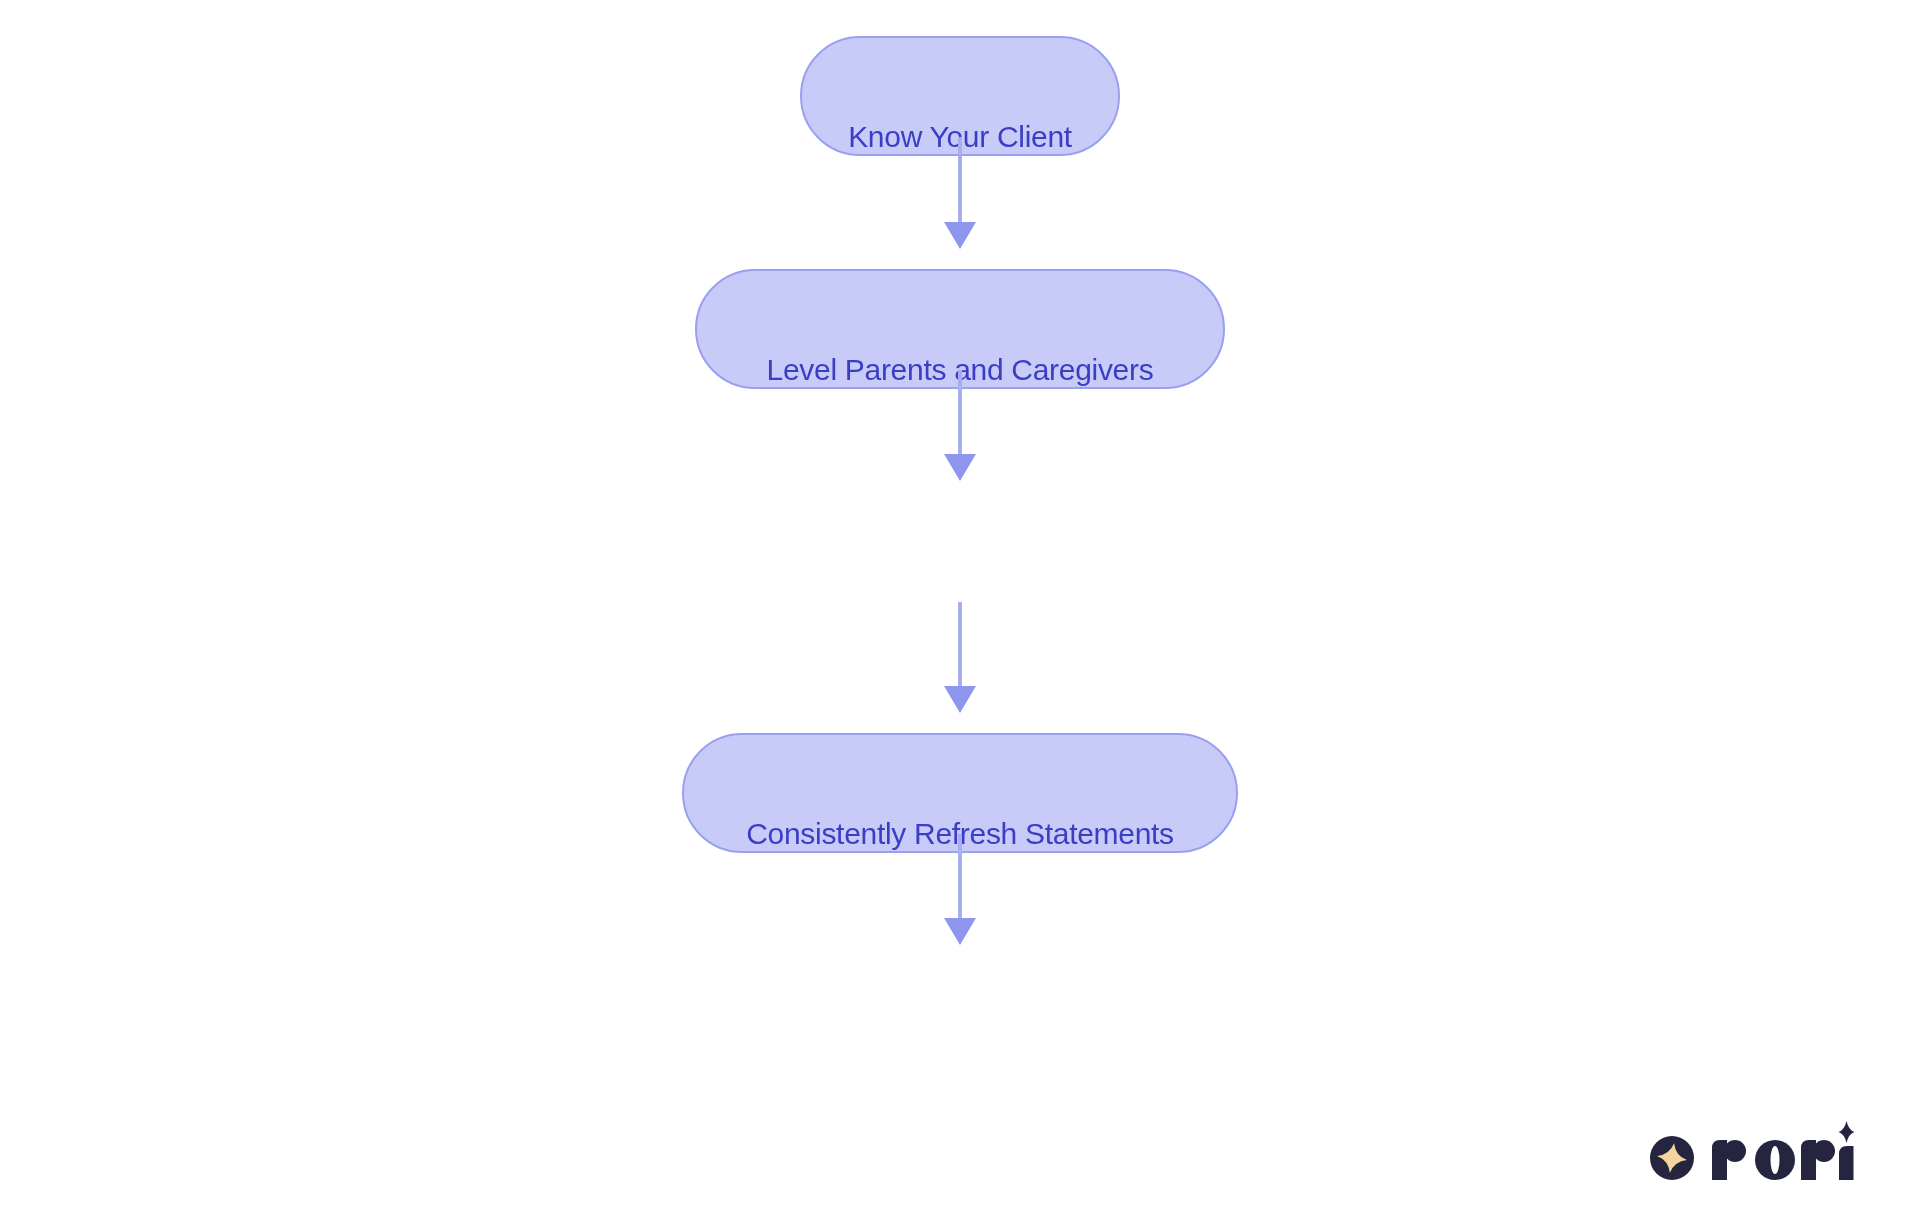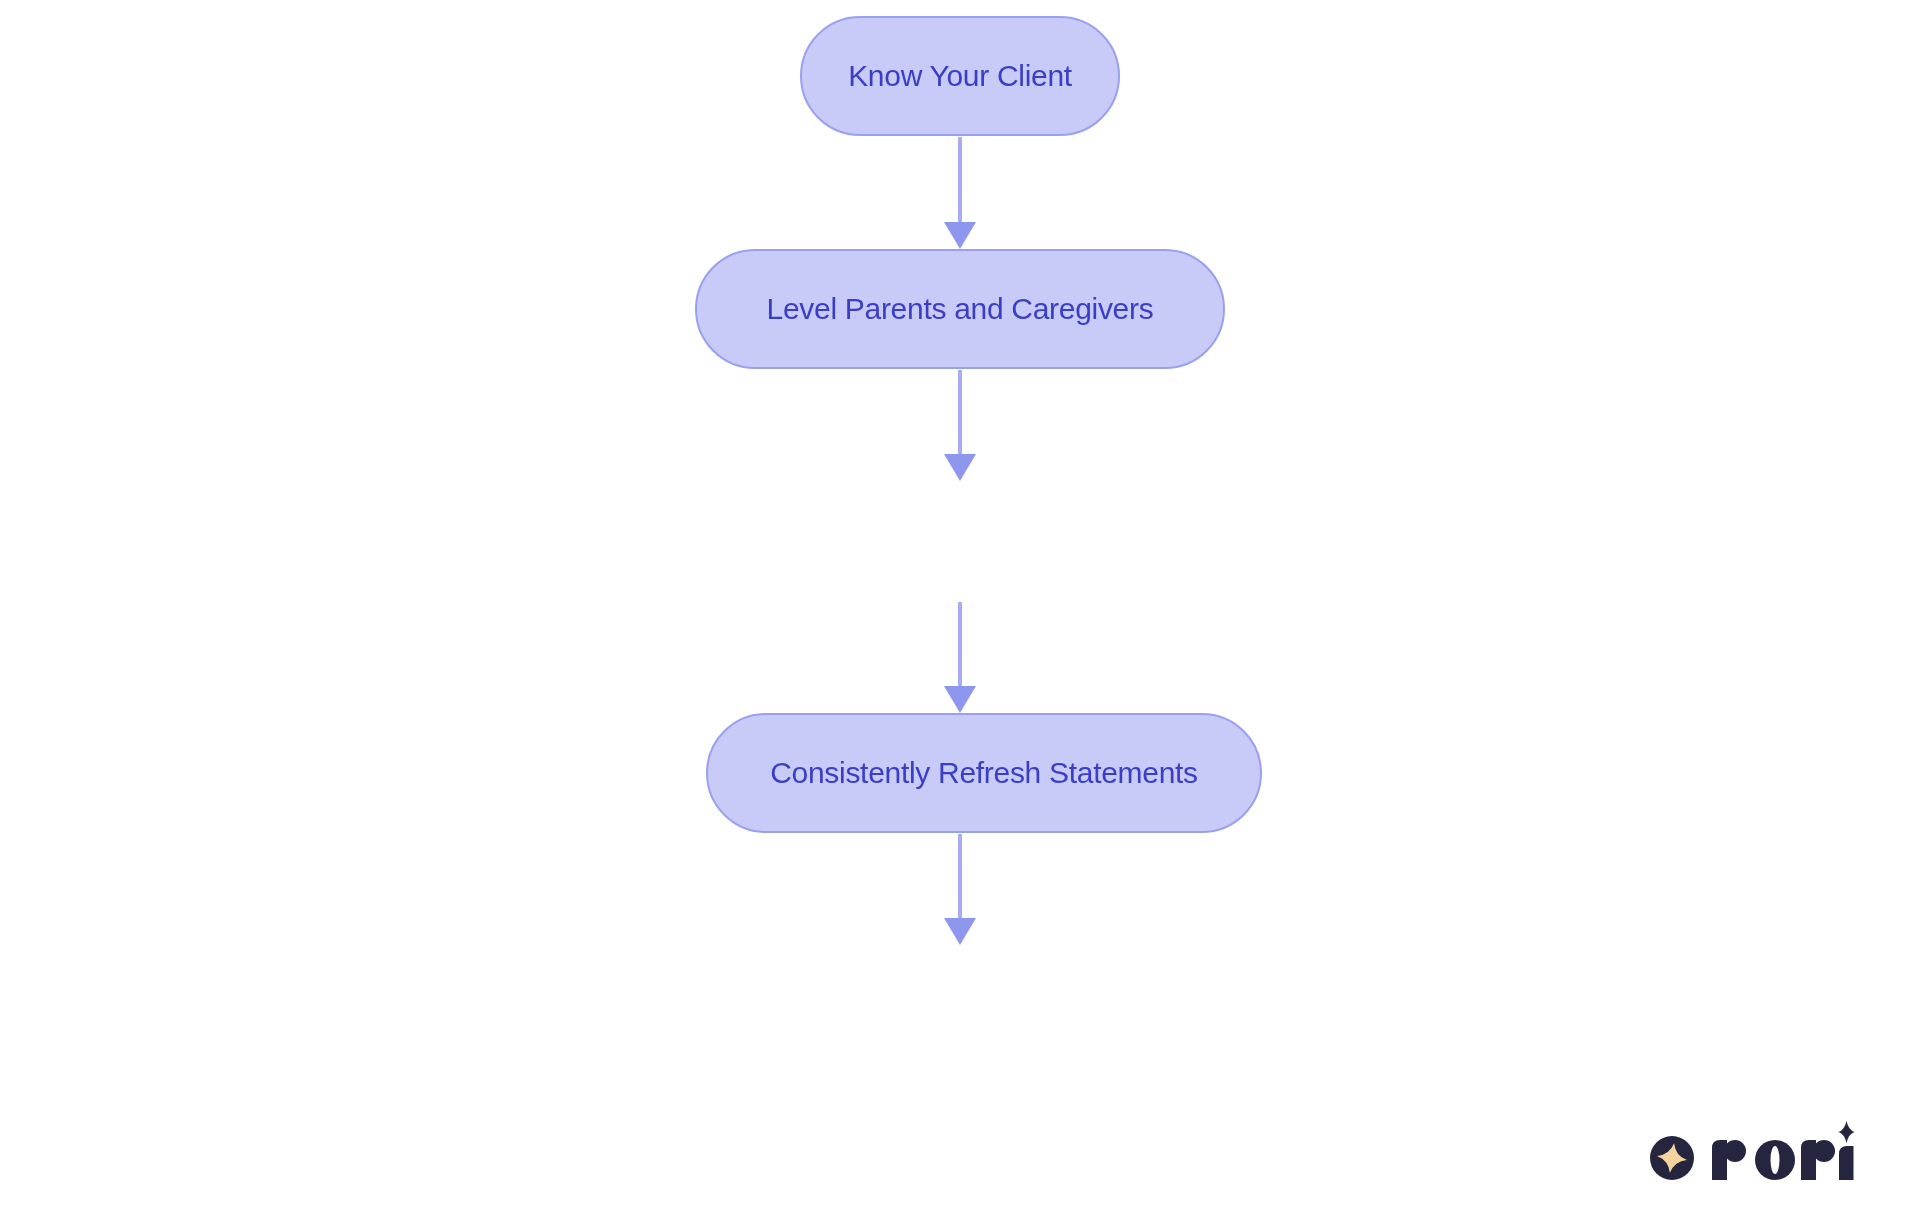--- a/index.html
+++ b/index.html
@@ -25,34 +25,35 @@
     height: 1215px;
     background: var(--background);
   }
   .node {
     position: absolute;
     height: 120px;
     background: var(--node_fill);
     border: 2px solid var(--node_border);
     border-radius: 60px;
     display: flex;
-    align-items: center;
+    align-items: flex-end;
     justify-content: center;
+    margin-top: 20px;
   }
   .node-label {
     color: var(--node_text);
     font-size: 30px;
     letter-spacing: -0.3px;
     white-space: nowrap;
     text-align: center;
   }
   .node-1 { left: 800px; top: 16px;  width: 320px; }
   .node-2 { left: 695px; top: 249px; width: 530px; }
   .node-3 { left: 622px; top: 481px; width: 676px; }
-  .node-4 { left: 706px; top: 713px; width: 556px; }
+  .node-4 { left: 682px; top: 713px; width: 556px; }
   .node-5 { left: 694px; top: 945px; width: 532px; }
 
   .edge-line {
     position: absolute;
     left: 958px;
     width: 4px;
     background: var(--arrow_line);
   }
   .edge-head {
     position: absolute;

